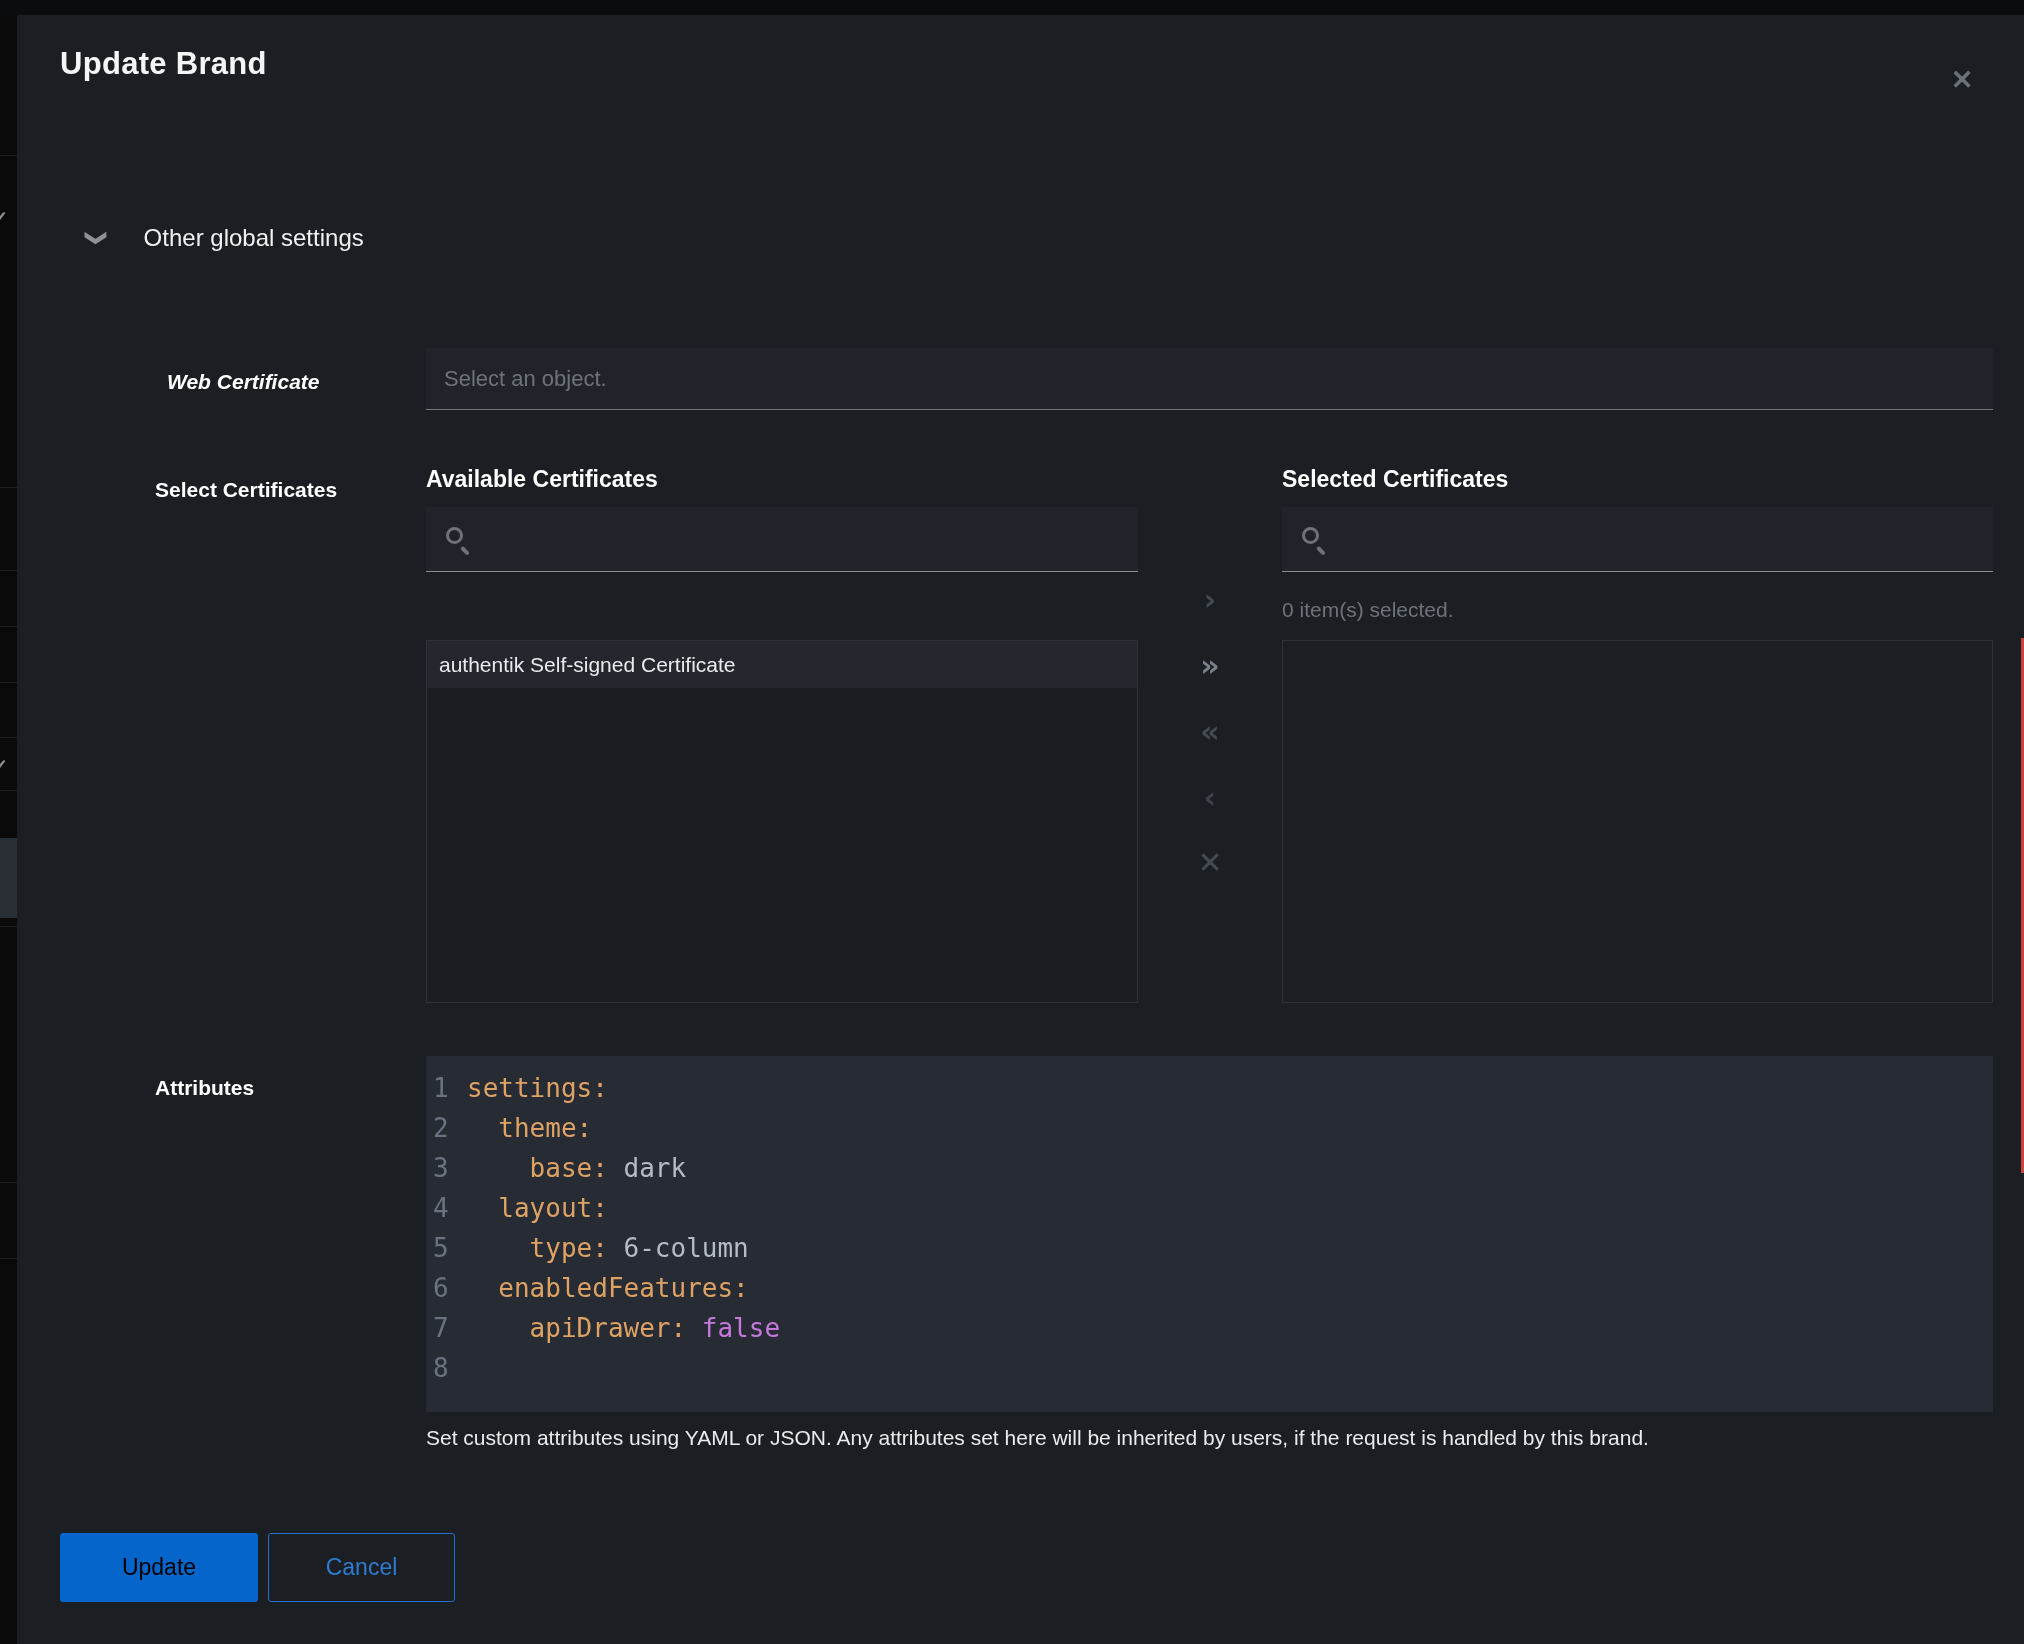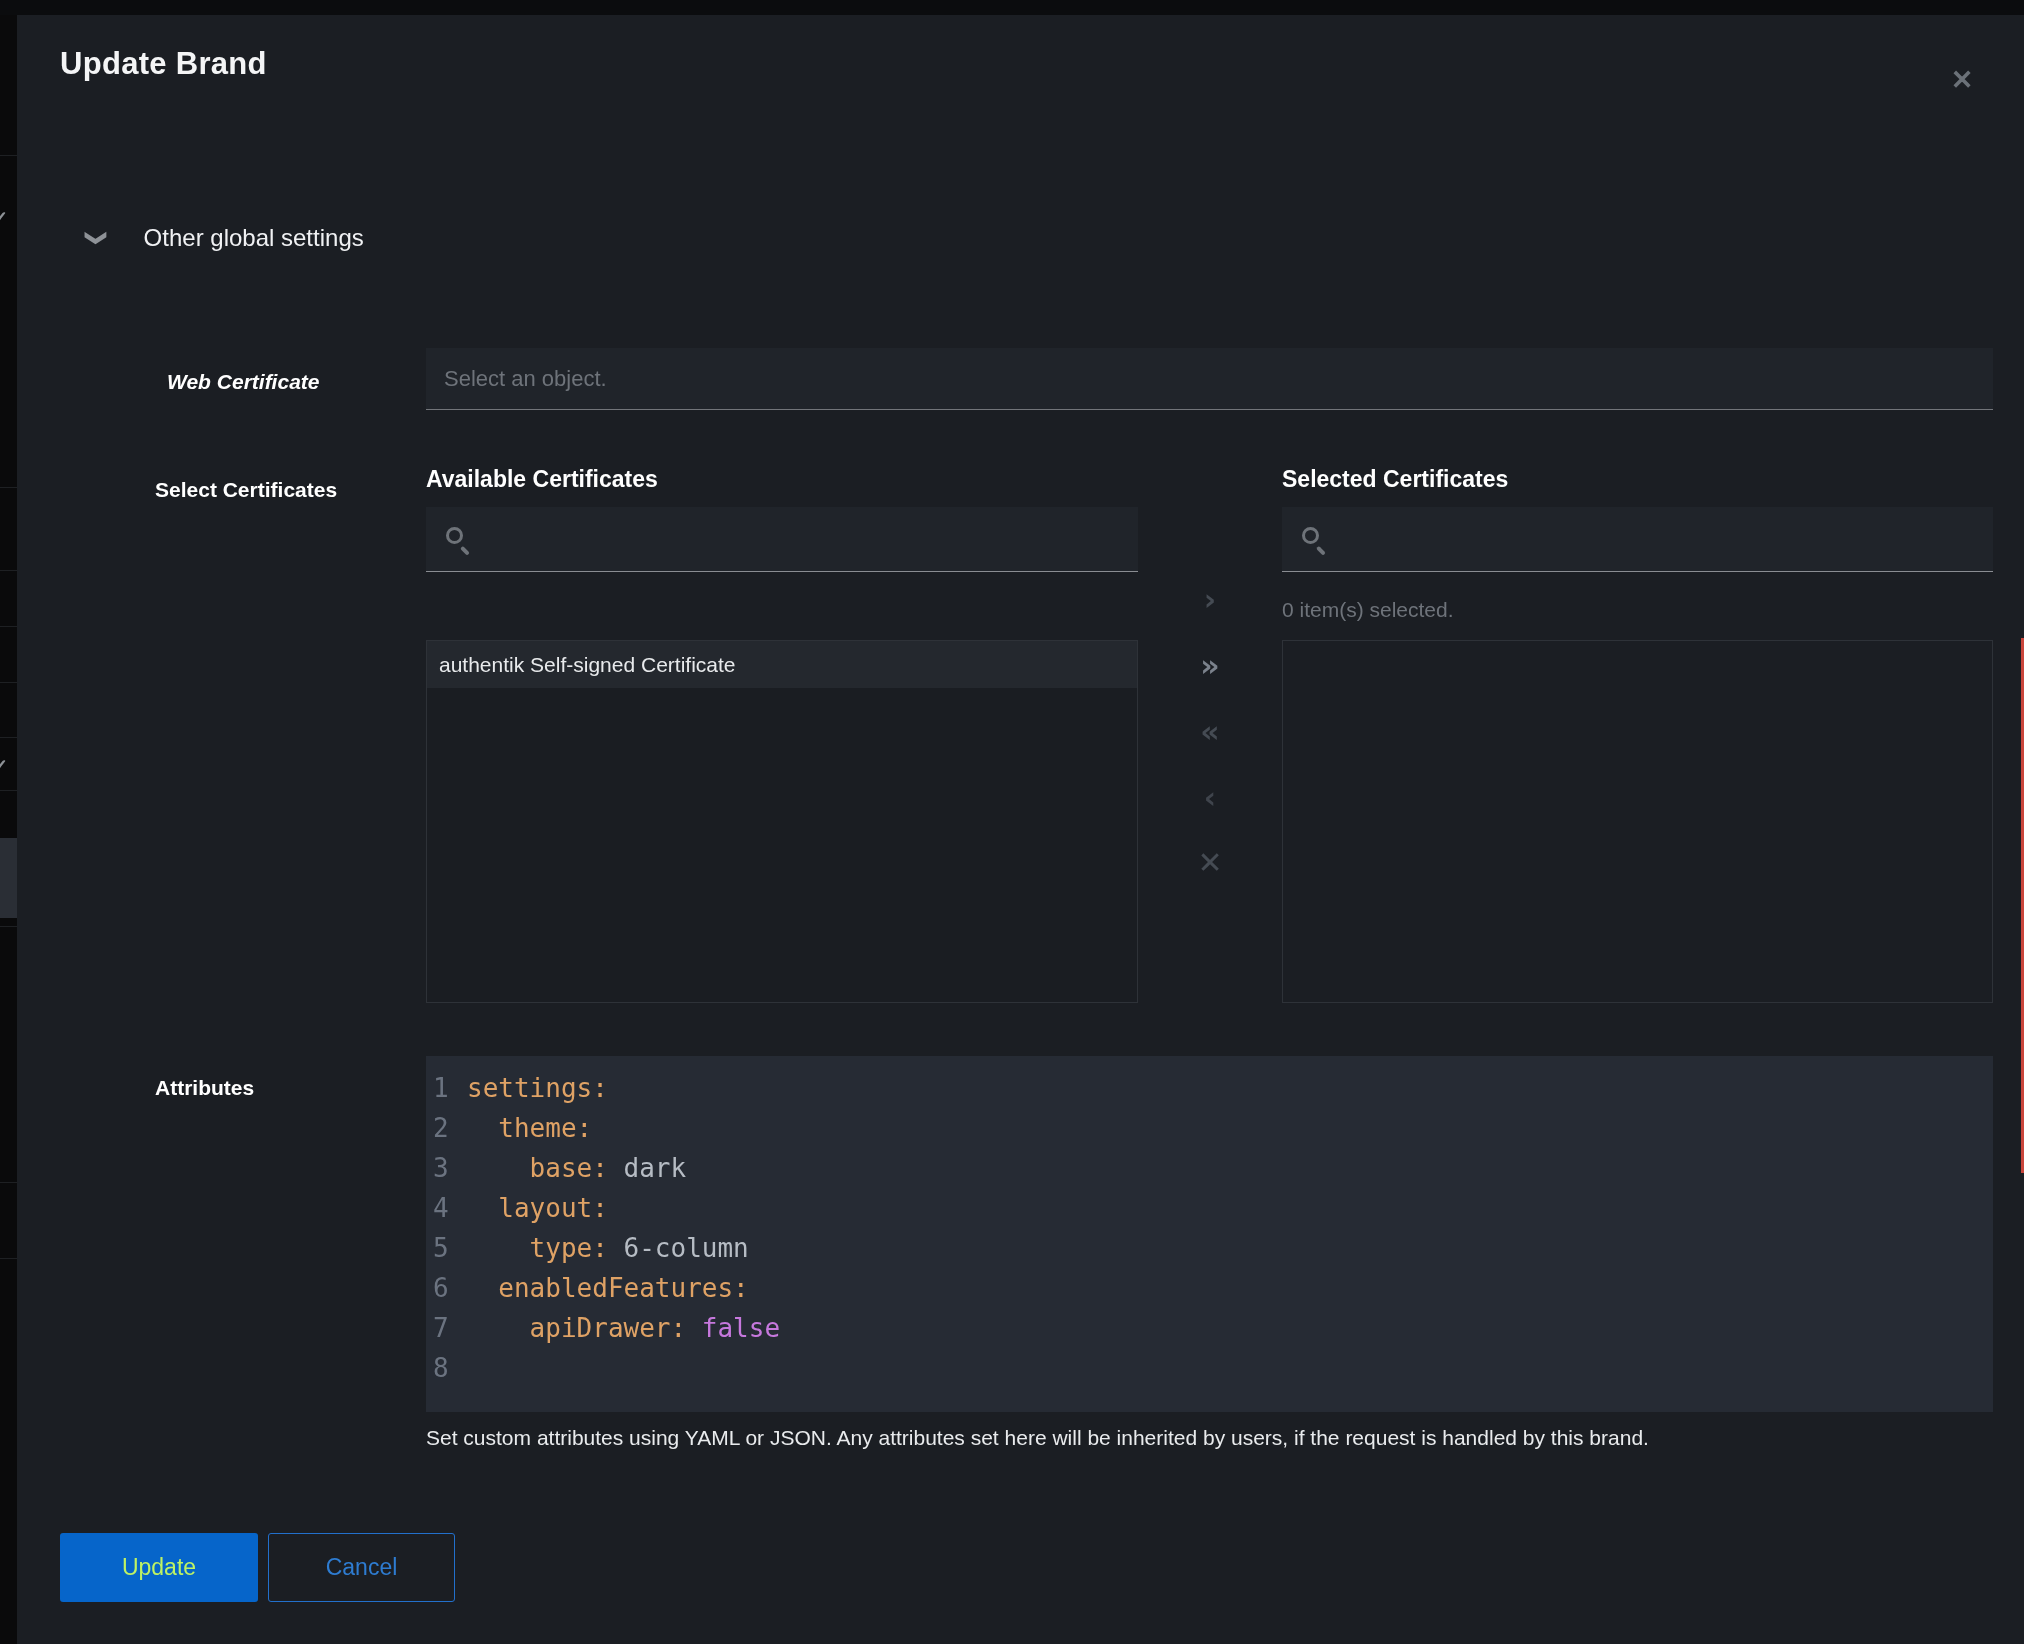--- a/index.html
+++ b/index.html
@@ -72,21 +72,21 @@
   .code-body { padding-left:13px; }
   .tok-key { color:#dfa265; }
   .tok-plain { color:#b6bcc4; }
   .tok-bool { color:#c678dd; }
   .caret { display:inline-block; width:3px; height:30px; background:#4f8ef7;
     vertical-align:middle; margin-left:1px; }
 
   .help-text { left:426px; top:1426px; width:1520px; font-size:21px; color:#e9ebed; }
 
   .btn-update { left:60px; top:1533px; width:198px; height:69px; background:#0665ca;
-    border:none; border-radius:3px; color:#bef264; font-size:23px; cursor:pointer;
+    border:none; border-radius:3px; color:#000000; font-size:23px; cursor:pointer;
     font-family:"Liberation Sans", sans-serif; }
   .btn-cancel { left:268px; top:1533px; width:187px; height:69px; background:transparent;
     border:1px solid #2270cc; border-radius:3px; color:#2e7cd1; font-size:23px; cursor:pointer;
     font-family:"Liberation Sans", sans-serif; }
 </style>
 </head>
 <body>
 
 <div class="stage">
 

